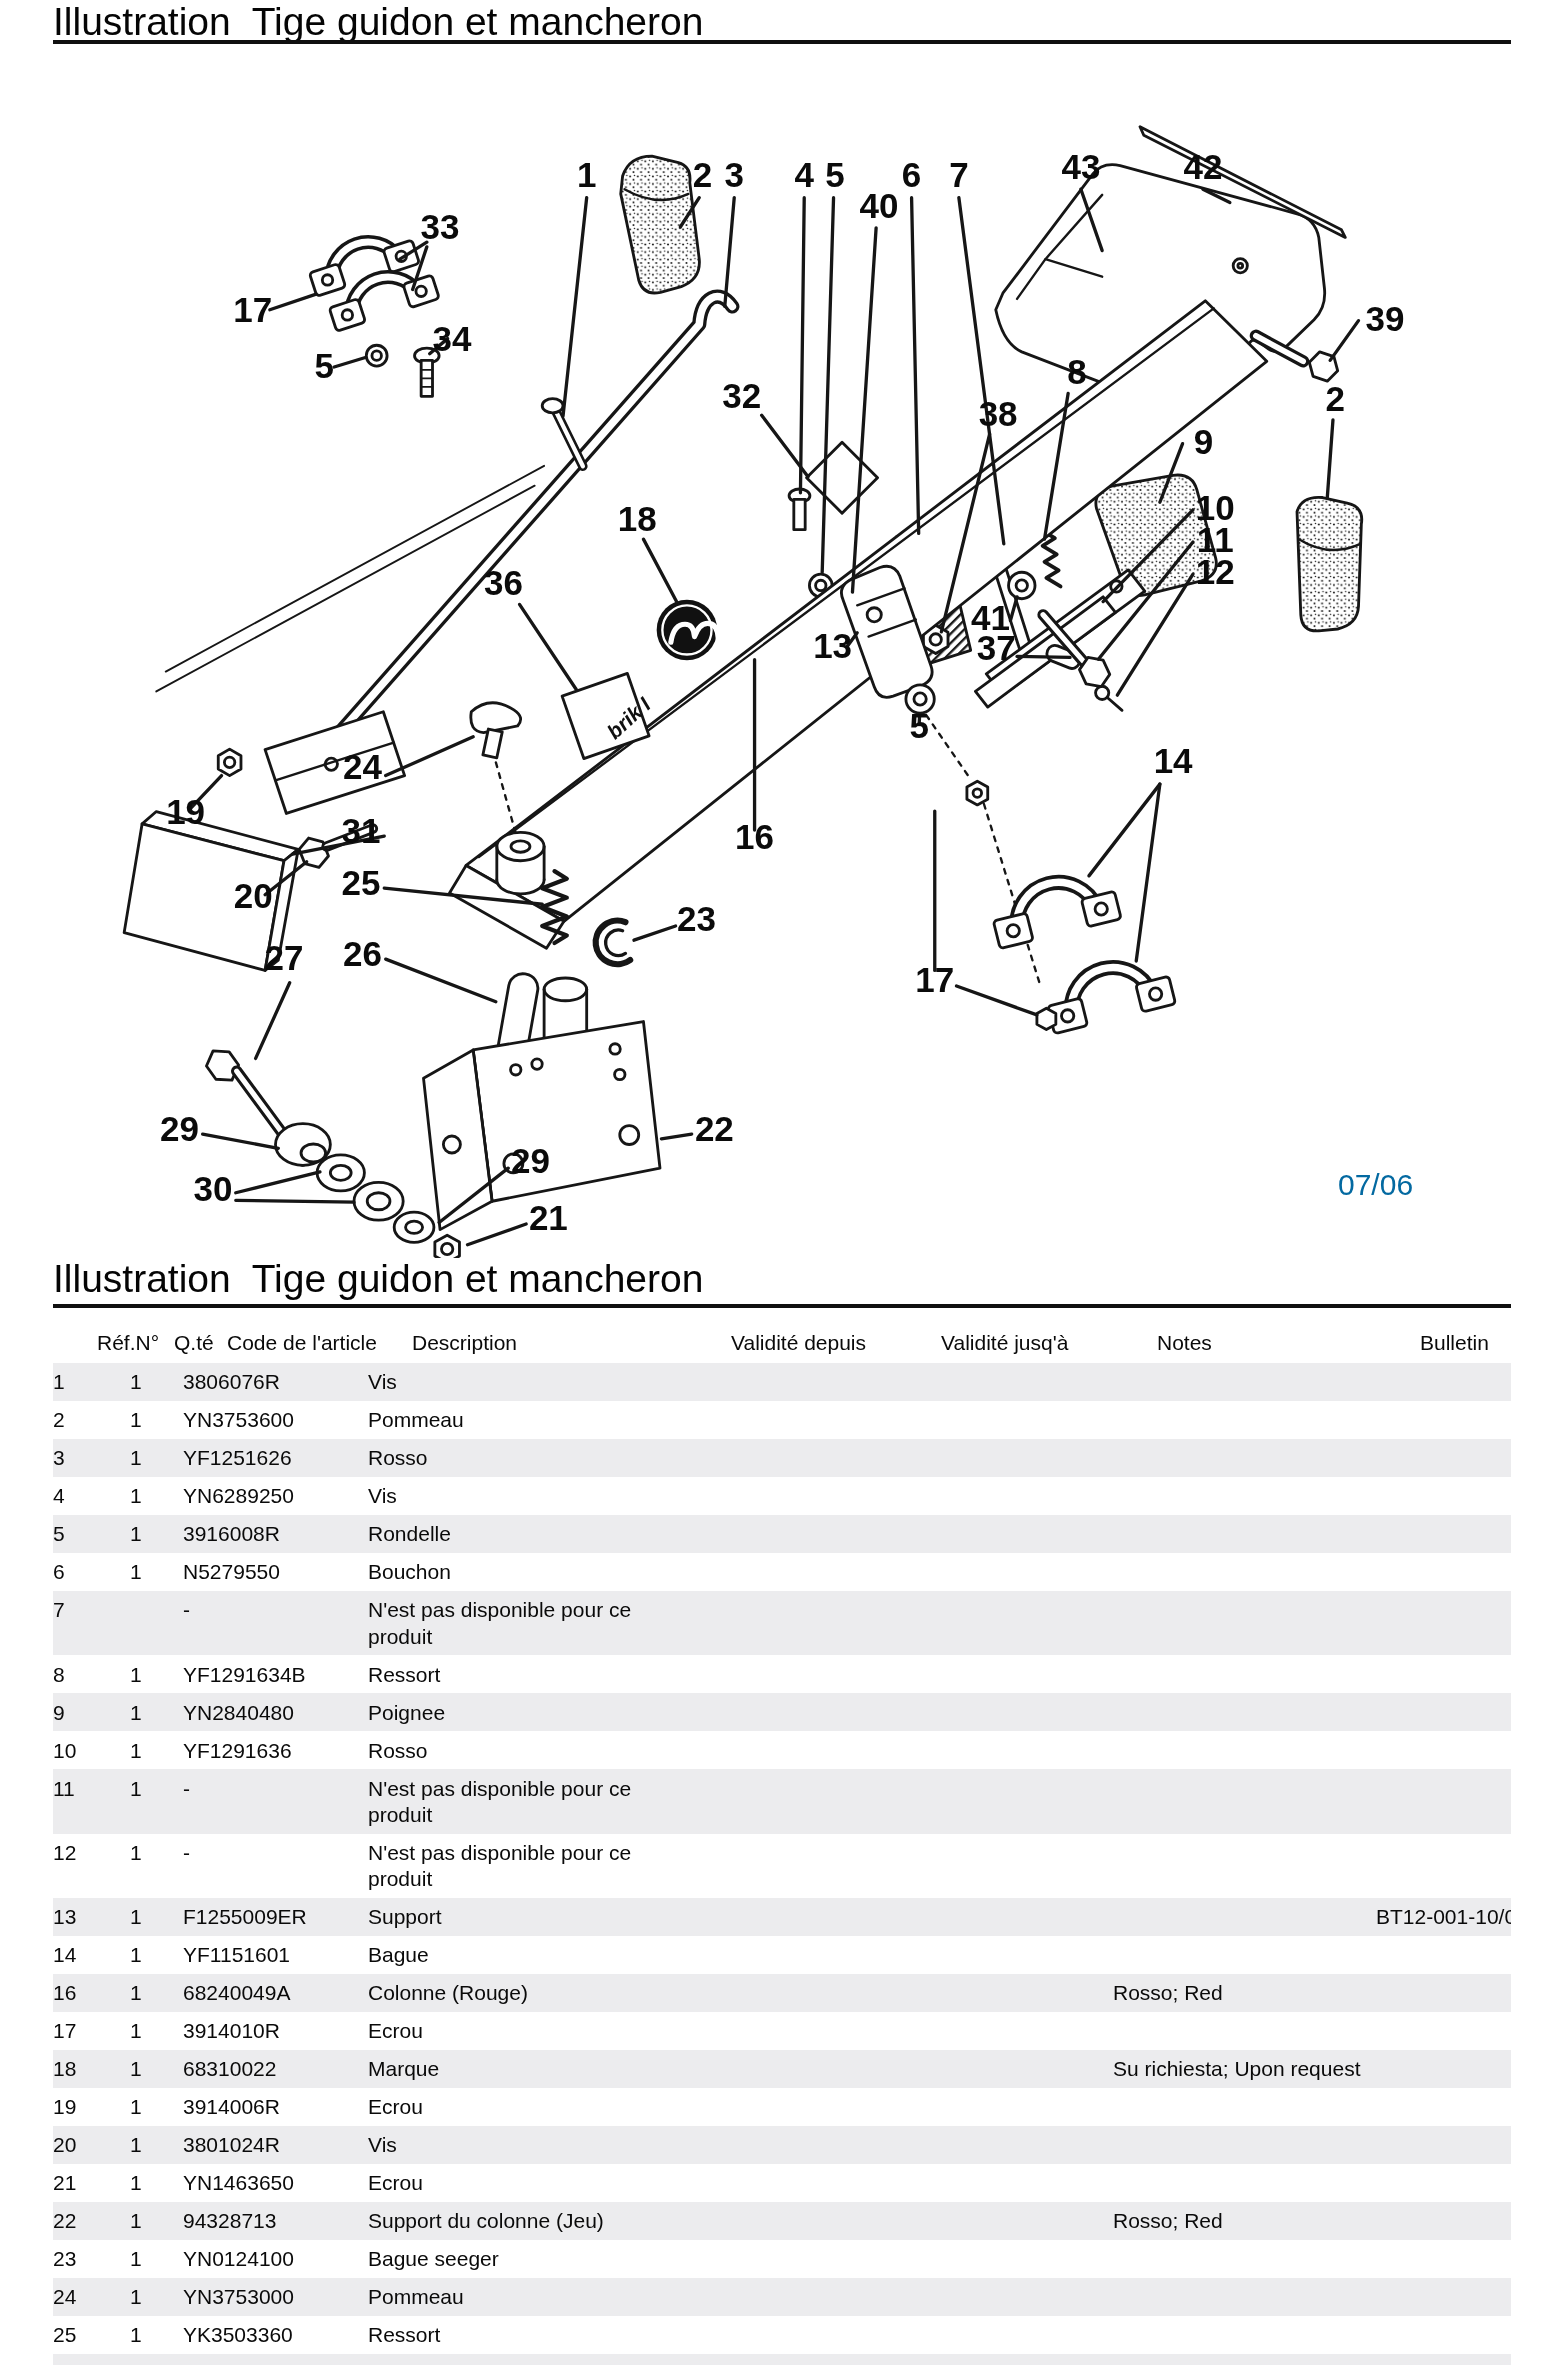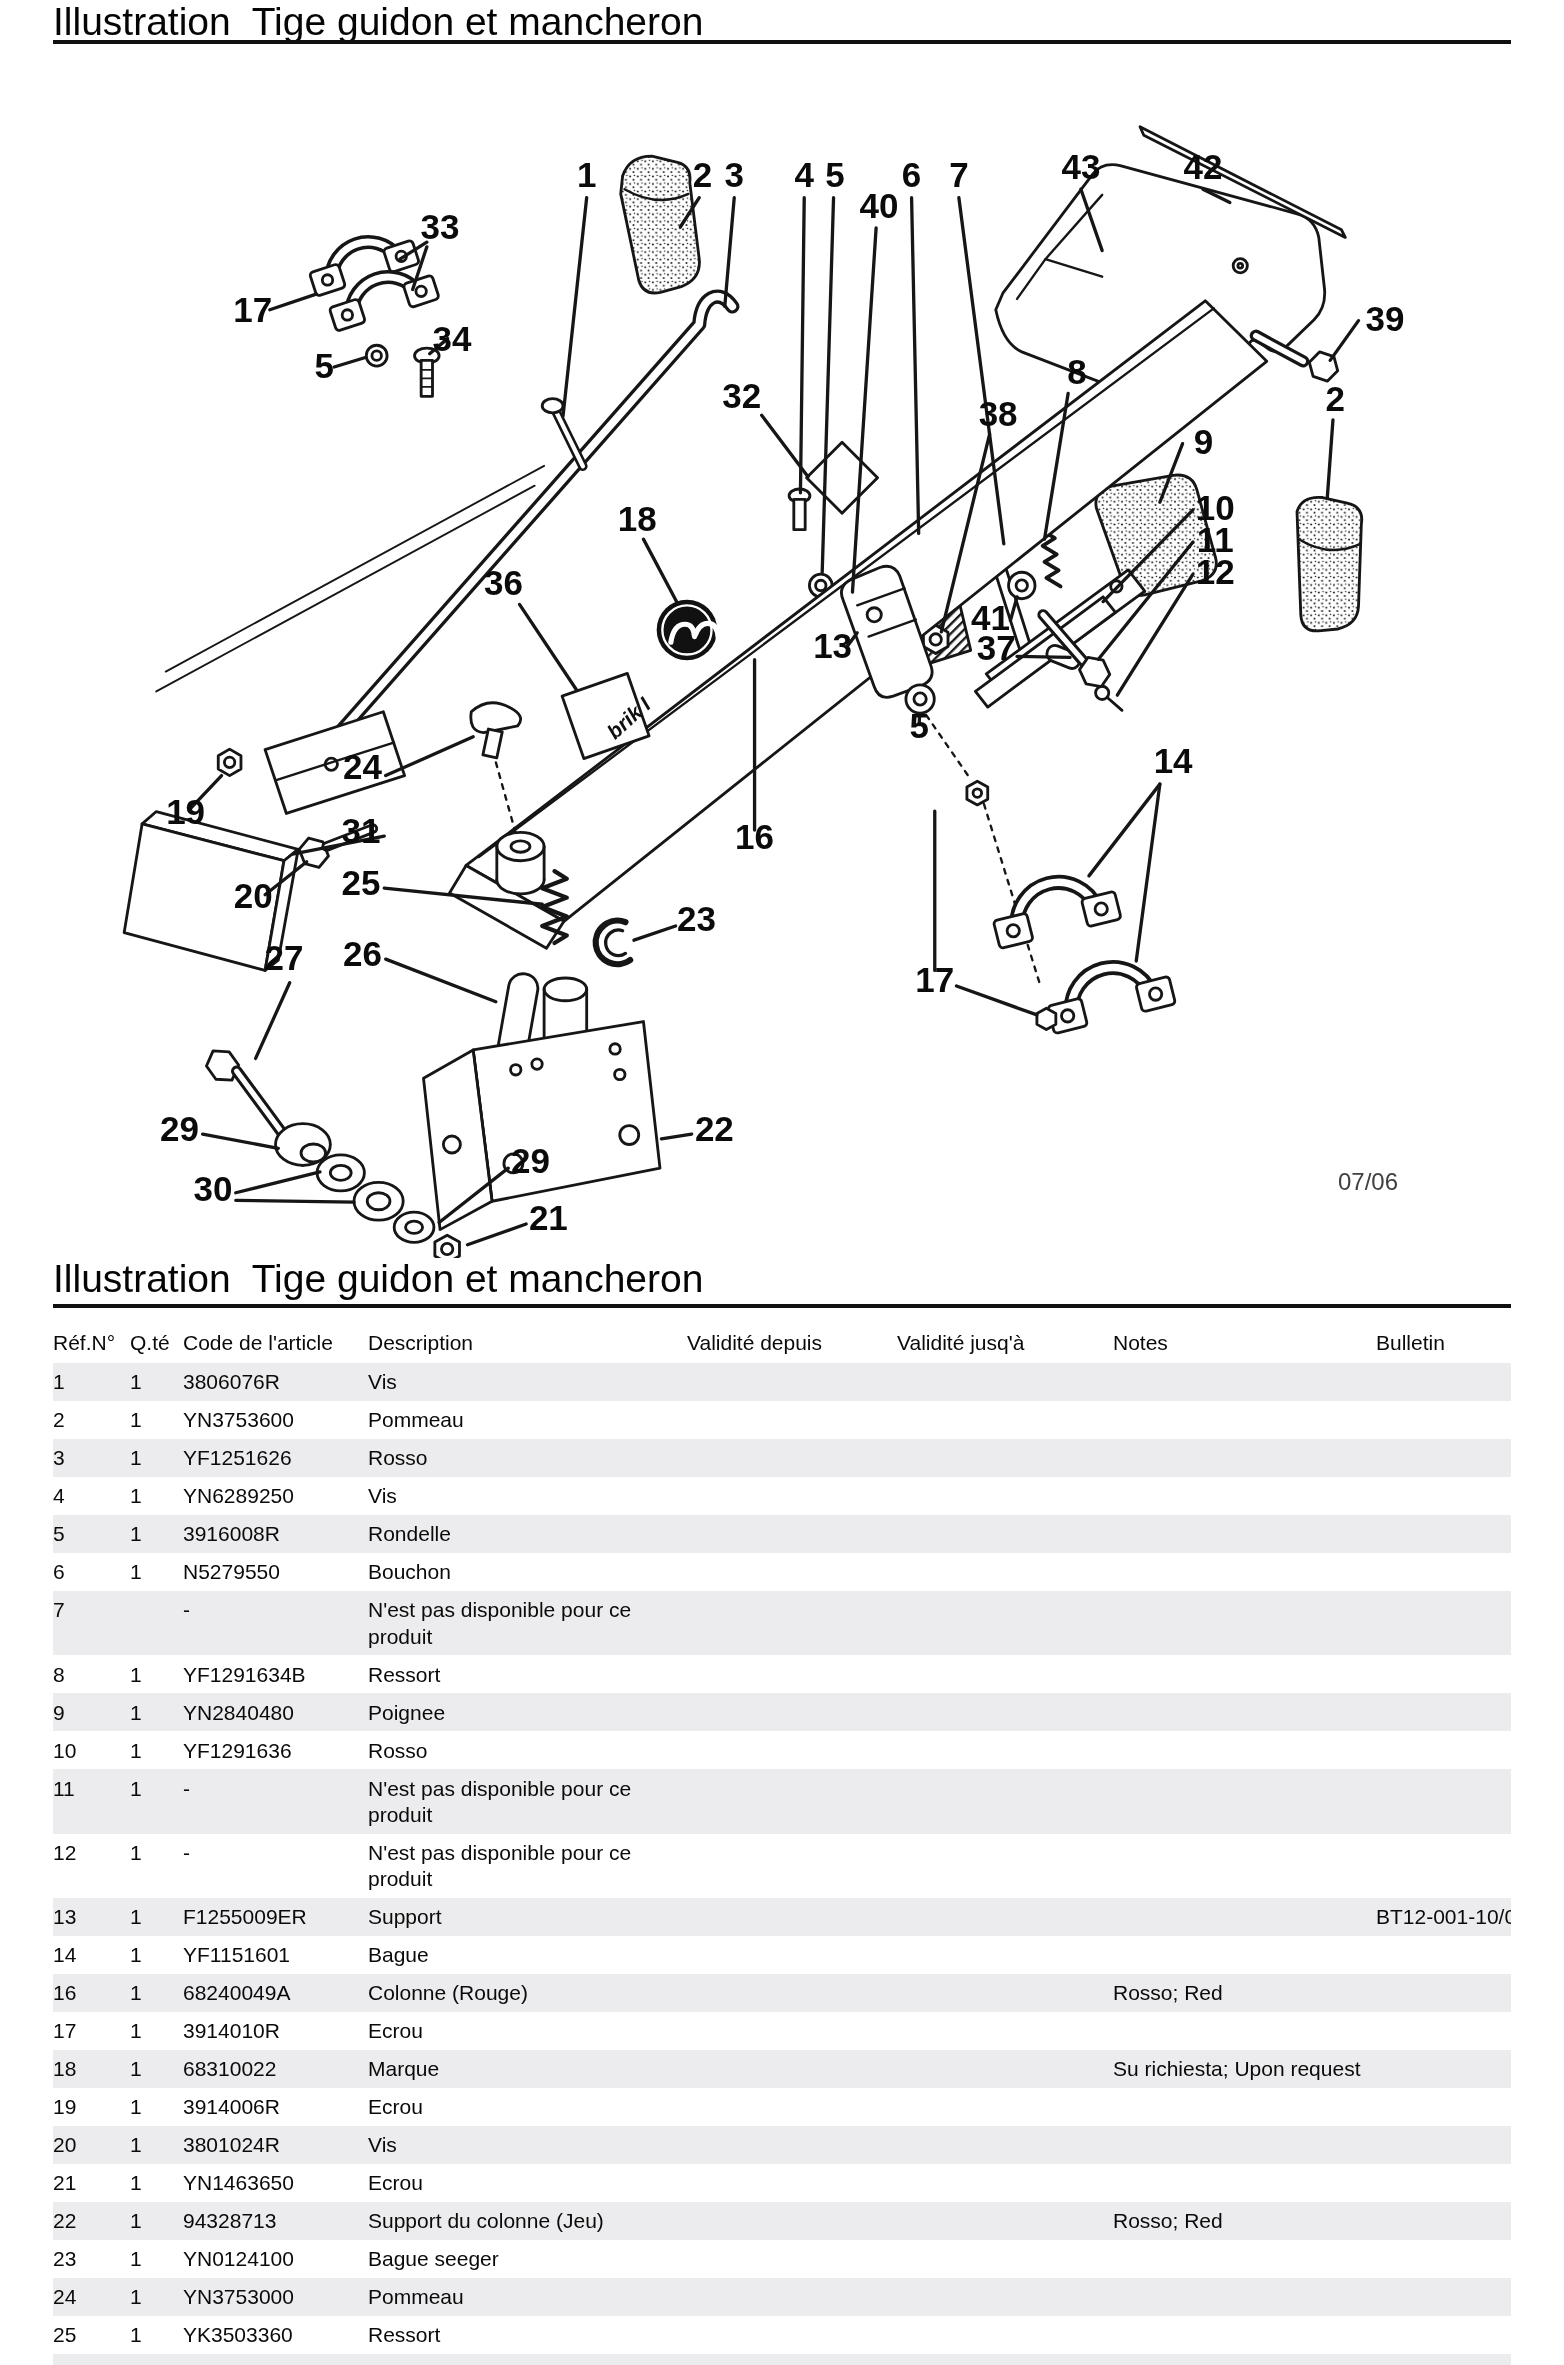--- a/index.html
+++ b/index.html
@@ -10,38 +10,38 @@
   .page-title{
     position:absolute;left:53px;font-size:39px;line-height:37px;
     letter-spacing:0px;color:#050505;white-space:pre;
   }
   #title1{top:2.8px;}
   #title2{top:1260px;}
   .rule{position:absolute;left:53px;width:1458px;height:4.3px;background:#101010;}
   #rule1{top:40px;}
   #rule2{top:1304px;}
   #date-code{
-    position:absolute;left:1338px;top:1168px;font-size:24px;color:#404040;
+    position:absolute;left:1338px;top:1168px;font-size:30px;color:#0369a1;
   }
   #diagram-svg{position:absolute;left:0;top:0;}
   .dlabel{font-family:"Liberation Sans",sans-serif;font-weight:bold;font-size:74px;fill:#0b0b0b;text-anchor:middle;}
   .brik{font-family:"Liberation Sans",sans-serif;font-style:italic;font-weight:bold;font-size:44px;fill:#101010;}
 
   #parts-table{position:absolute;left:53px;top:1330px;width:1458px;font-size:21px;}
   .trow{
     display:grid;
     grid-template-columns:77px 53px 185px 319px 210px 216px 263px 1fr;
     align-items:start;line-height:26.5px;
   }
   #table-header{height:33px;}
   #table-body .trow{min-height:38px;padding:0;}
   #table-body .trow > div{padding-top:6.2px;padding-bottom:5.2px;padding-right:14px;}
   #table-body .trow:nth-child(odd){background:#ececee;}
   .cell-bulletin{white-space:nowrap;overflow:hidden;}
-  .hcell{white-space:nowrap;}
+  .hcell{white-space:nowrap;margin-left:44px;}
 </style>
 </head>
 <body>
 
 <div class="page-title" id="title1">Illustration  Tige guidon et mancheron</div>
 <div class="rule" id="rule1"></div>
 
 <svg id="diagram-svg" width="1564" height="1258" viewBox="0 0 3306 2660">
   <defs>
     <pattern id="speck" width="16" height="16" patternUnits="userSpaceOnUse">

